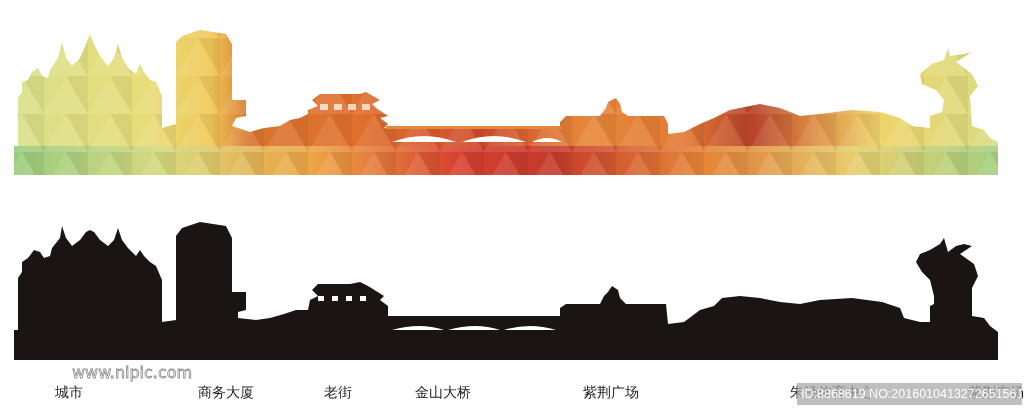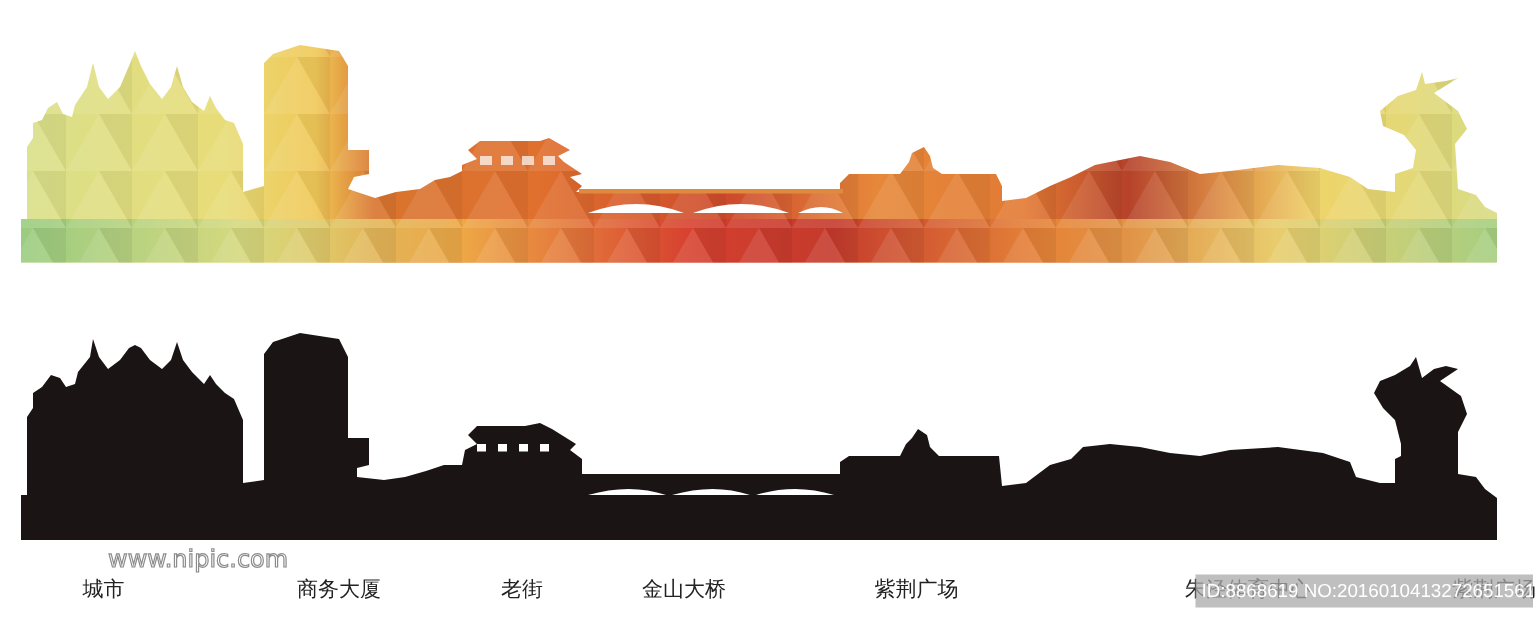--- a/index.html
+++ b/index.html
@@ -85,22 +85,22 @@
       <rect x="332" y="296" width="6" height="5"></rect>
       <rect x="346" y="296" width="6" height="5"></rect>
       <rect x="360" y="296" width="6" height="5"></rect>
     </g>
   </svg>
 </div>
 
 <div class="labels">
   <span class="label" style="left:55px">城市</span>
   <span class="label" style="left:198px">商务大厦</span>
-  <span class="label" style="left:334px">老街</span>
-  <span class="label" style="left:428px">金山大桥</span>
+  <span class="label" style="left:324px">老街</span>
+  <span class="label" style="left:415px">金山大桥</span>
   <span class="label" style="left:583px">紫荆广场</span>
   <span class="label" style="left:790px">朱泾体育中心</span>
   <span class="label" style="left:968px">紫荆广场</span>
 </div>
 
 <span class="wm-logo">昵图网</span>
 <span class="wm-url">www.nipic.com</span>
 <div class="wm-id">ID:8868619 NO:20160104132726515615</div>
 
 </body></html>

